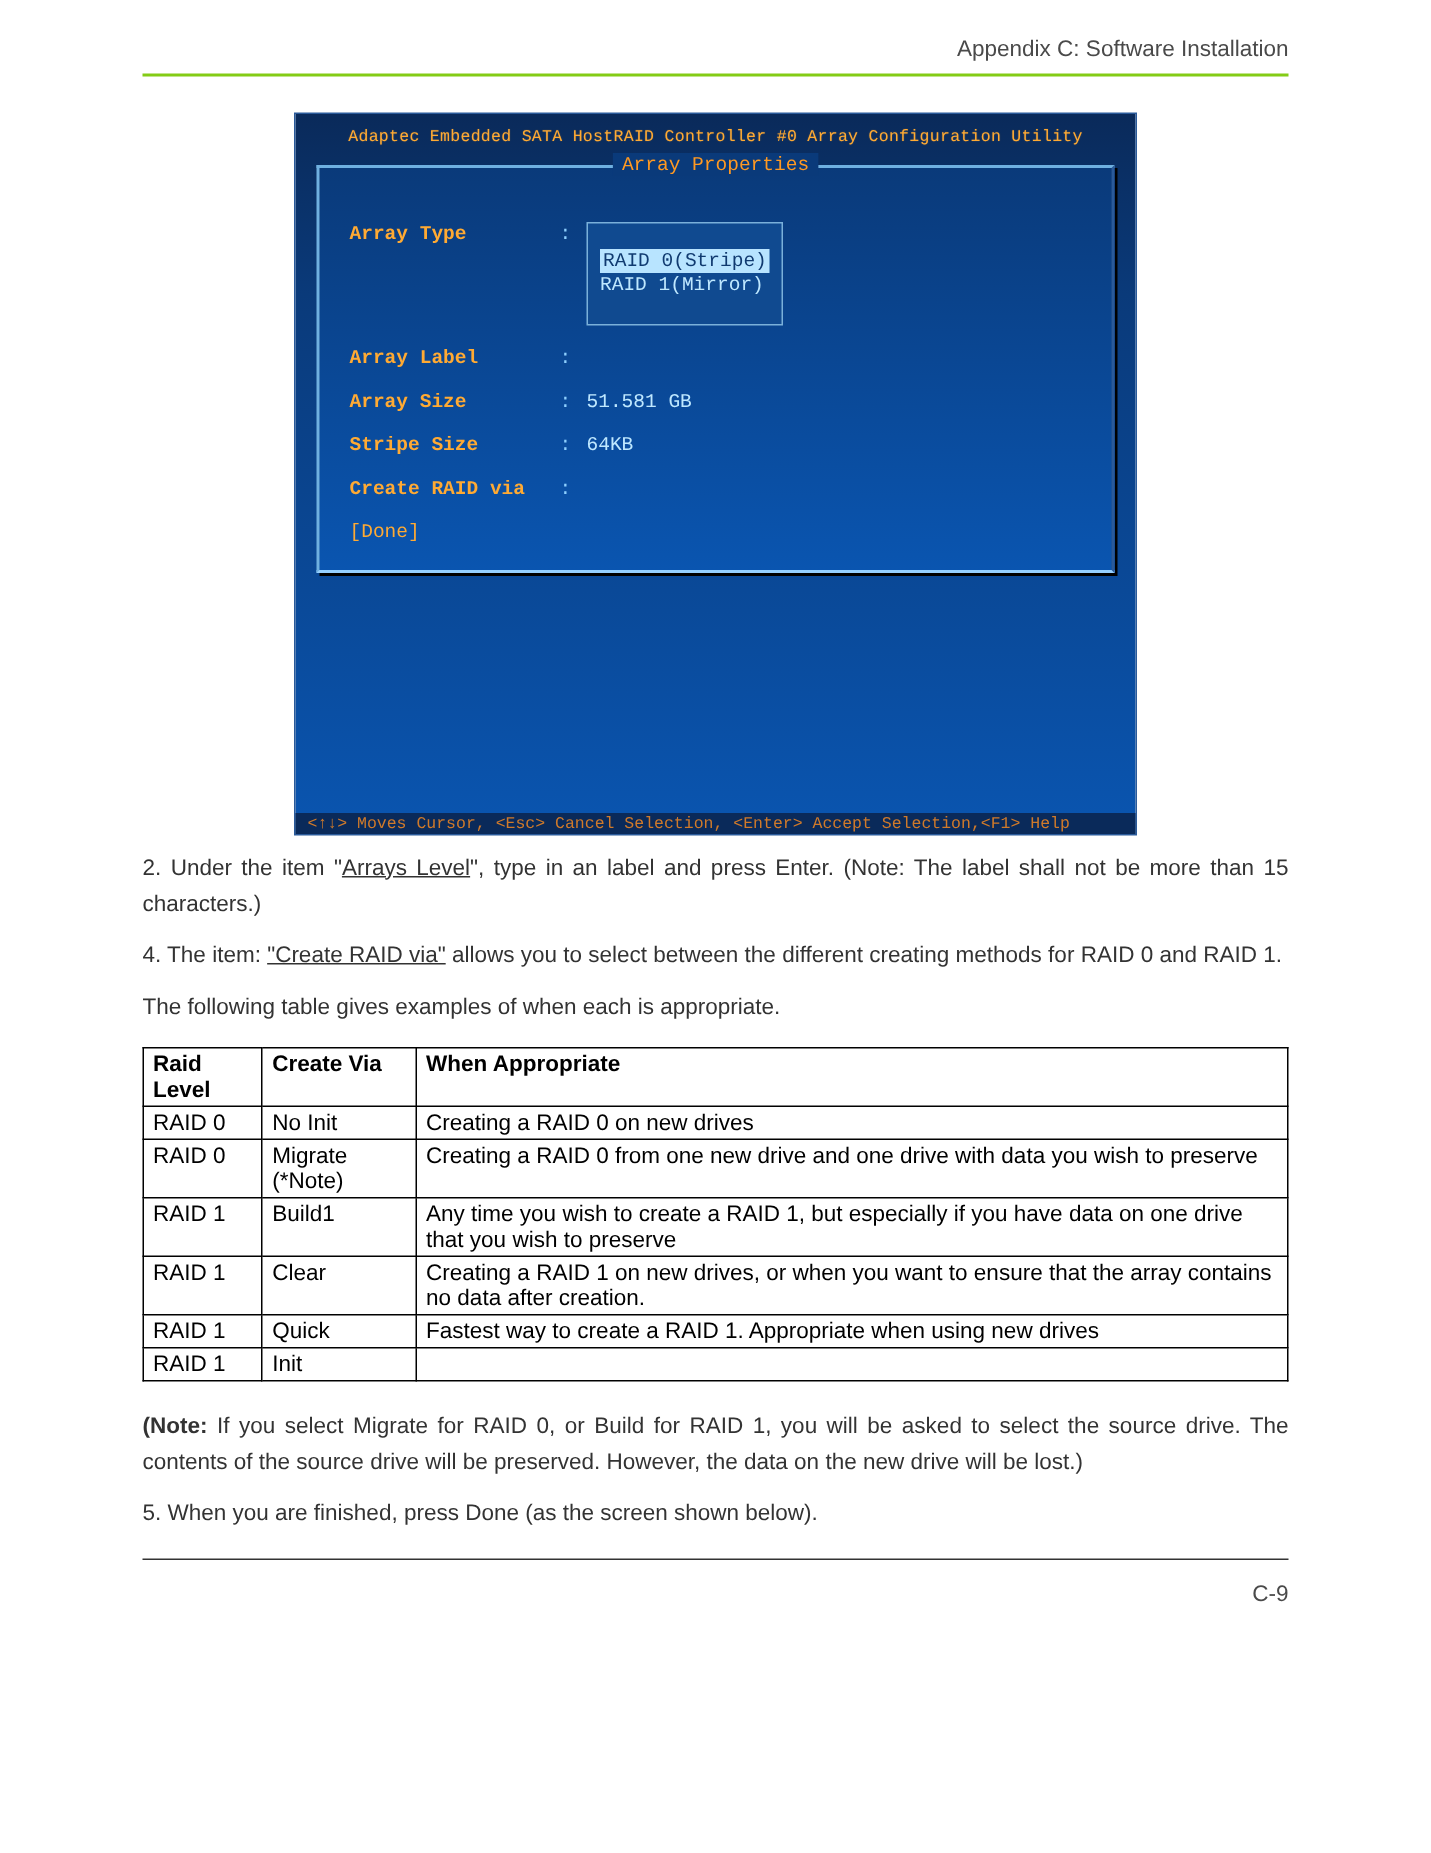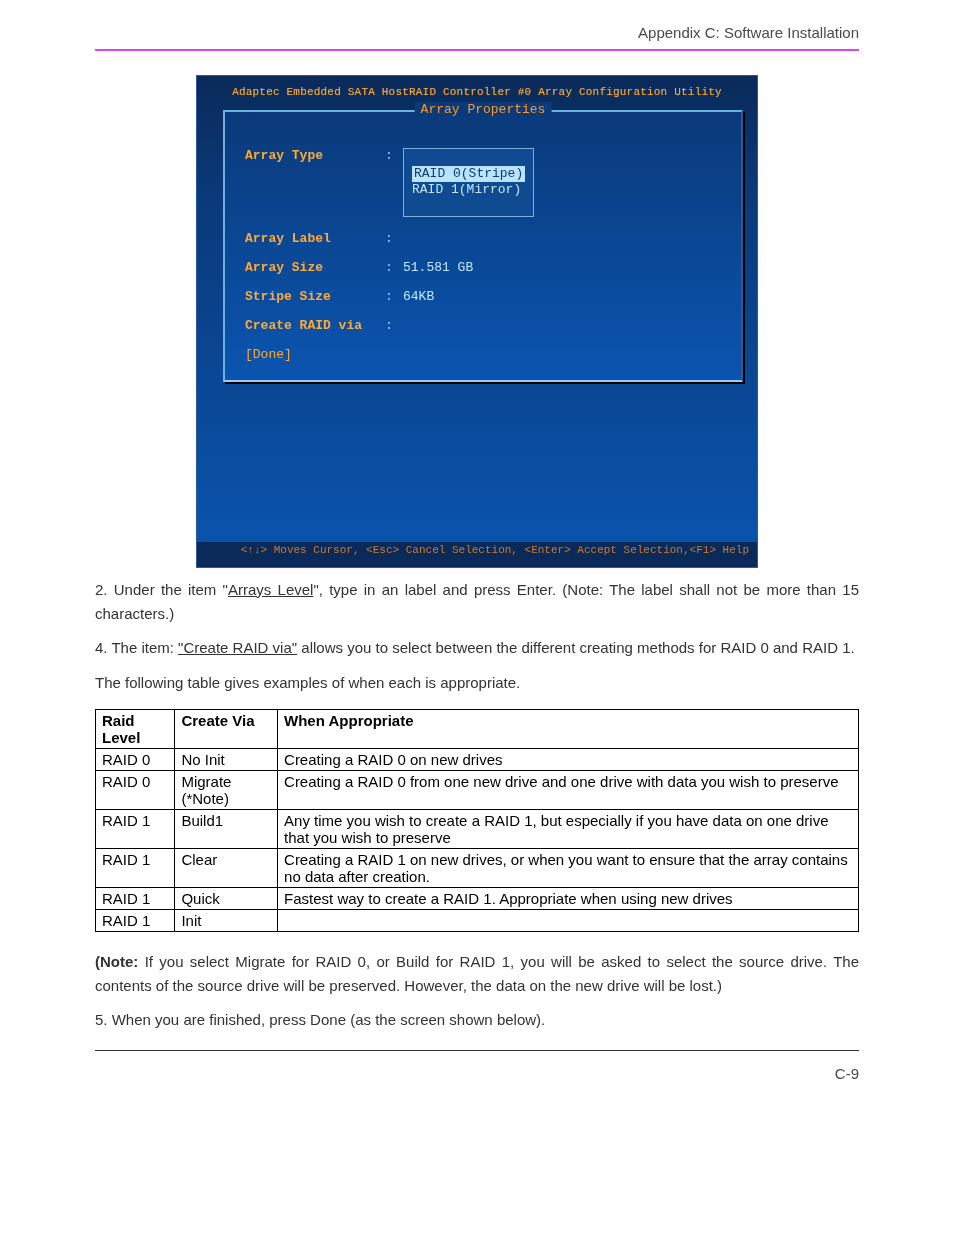--- a/index.html
+++ b/index.html
@@ -13,21 +13,21 @@
   width: 954px;
   margin: 0 auto;
   padding: 24px 95px 30px 95px;
   box-sizing: border-box;
 }
 .header-line {
   text-align: right;
   font-size: 15px;
   color: #4a4a4a;
   padding-bottom: 8px;
-  border-bottom: 2px solid #d946ef;
+  border-bottom: 2px solid #84cc16;
   margin-bottom: 24px;
 }
 .bios-screenshot {
   width: 560px;
   margin: 0 auto 10px auto;
   background: linear-gradient(180deg, #0a2a5a 0%, #0a3a7a 25%, #0a4590 55%, #0a55b0 100%);
   border: 1px solid #2a5a9a;
   padding: 10px 0 0 0;
   font-family: "Courier New", monospace;
   color: #8fd0ff;
@@ -46,21 +46,20 @@
 }
 .bios-panel {
   border-top: 2px solid #6fb0e0;
   border-left: 2px solid #6fb0e0;
   border-right: 2px solid #2a5a9a;
   border-bottom: 2px solid #95d0ff;
   box-shadow: 2px 2px 0 0 #000;
   padding: 14px 20px 18px 20px;
   background: linear-gradient(180deg, #0a3a7a 0%, #0a55b0 100%);
   position: relative;
-  margin-left: 12px;
 }
 .bios-panel-title {
   position: absolute;
   top: -10px;
   left: 50%;
   transform: translateX(-50%);
   background: #0a3a7a;
   padding: 0 6px;
   color: #ff9922;
   font-size: 13px;
@@ -94,22 +93,22 @@
   color: #ffaa33;
   margin-top: 10px;
   font-size: 13px;
 }
 .bios-bottom-spacer {
   height: 140px;
 }
 .bios-footer {
   font-size: 11px;
   color: #d07a2a;
-  padding: 2px 8px 11px 8px;
-  text-align: right;
+  padding: 2px 8px 0 8px;
+  text-align: left;
   background: #0a2a5a;
 }
 .body-text {
   font-size: 15px;
   line-height: 1.6;
   color: #333;
   margin: 10px 0;
   text-align: justify;
 }
 .body-text .u { text-decoration: underline; }

